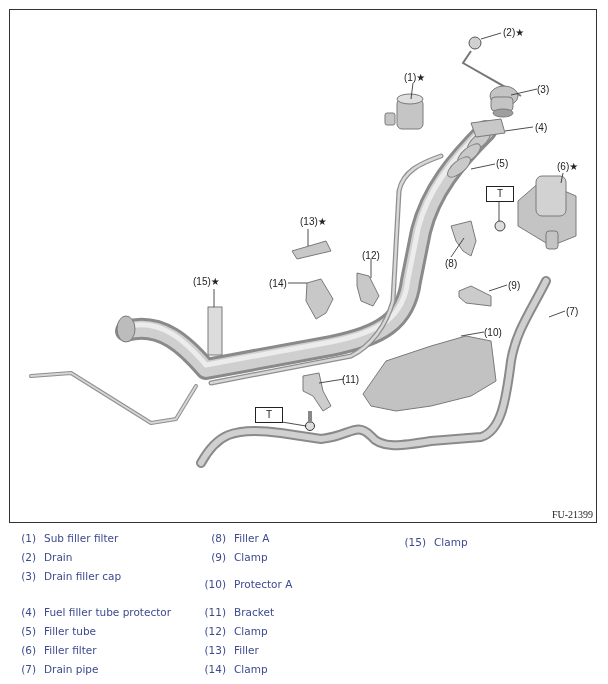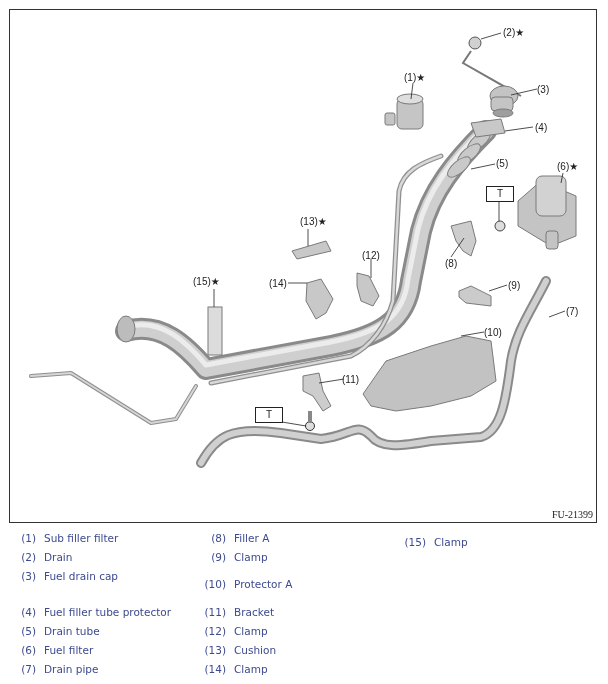--- a/index.html
+++ b/index.html
@@ -135,31 +135,31 @@
   <div class="tbox" style="left:476px;top:176px">T</div>
   <div class="tbox" style="left:245px;top:397px">T</div>
 
   <span class="fig-id">FU-21399</span>
 </div>
 
 <div class="legend">
   <div class="lg-col" style="left:10px;width:190px">
     <div class="lg-item" style="top:0px"><span class="lg-num">(1)</span><span class="lg-lbl">Sub filler filter</span></div>
     <div class="lg-item" style="top:19px"><span class="lg-num">(2)</span><span class="lg-lbl">Drain</span></div>
-    <div class="lg-item" style="top:38px"><span class="lg-num">(3)</span><span class="lg-lbl">Fuel drain cap</span></div>
+    <div class="lg-item" style="top:38px"><span class="lg-num">(3)</span><span class="lg-lbl">Drain filler cap</span></div>
     <div class="lg-item" style="top:74px"><span class="lg-num">(4)</span><span class="lg-lbl">Fuel filler tube protector</span></div>
-    <div class="lg-item" style="top:93px"><span class="lg-num">(5)</span><span class="lg-lbl">Drain tube</span></div>
-    <div class="lg-item" style="top:112px"><span class="lg-num">(6)</span><span class="lg-lbl">Fuel filter</span></div>
+    <div class="lg-item" style="top:93px"><span class="lg-num">(5)</span><span class="lg-lbl">Filler tube</span></div>
+    <div class="lg-item" style="top:112px"><span class="lg-num">(6)</span><span class="lg-lbl">Filler filter</span></div>
     <div class="lg-item" style="top:131px"><span class="lg-num">(7)</span><span class="lg-lbl">Drain pipe</span></div>
   </div>
   <div class="lg-col" style="left:180px;width:190px">
     <div class="lg-item" style="top:0px"><span class="lg-num" style="width:46px">(8)</span><span class="lg-lbl">Filler A</span></div>
     <div class="lg-item" style="top:19px"><span class="lg-num" style="width:46px">(9)</span><span class="lg-lbl">Clamp</span></div>
     <div class="lg-item" style="top:46px"><span class="lg-num" style="width:46px">(10)</span><span class="lg-lbl">Protector A</span></div>
     <div class="lg-item" style="top:74px"><span class="lg-num" style="width:46px">(11)</span><span class="lg-lbl">Bracket</span></div>
     <div class="lg-item" style="top:93px"><span class="lg-num" style="width:46px">(12)</span><span class="lg-lbl">Clamp</span></div>
-    <div class="lg-item" style="top:112px"><span class="lg-num" style="width:46px">(13)</span><span class="lg-lbl">Cushion</span></div>
+    <div class="lg-item" style="top:112px"><span class="lg-num" style="width:46px">(13)</span><span class="lg-lbl">Filler</span></div>
     <div class="lg-item" style="top:131px"><span class="lg-num" style="width:46px">(14)</span><span class="lg-lbl">Clamp</span></div>
   </div>
   <div class="lg-col" style="left:380px;width:200px">
     <div class="lg-item" style="top:4px"><span class="lg-num" style="width:46px">(15)</span><span class="lg-lbl">Clamp</span></div>
   </div>
 </div>
 
 </body></html>

